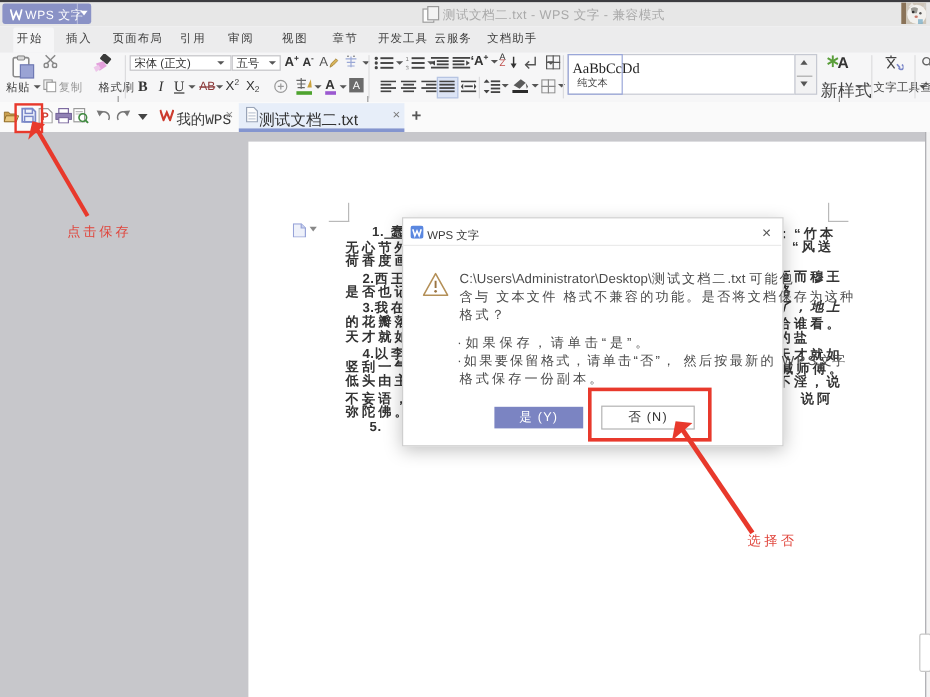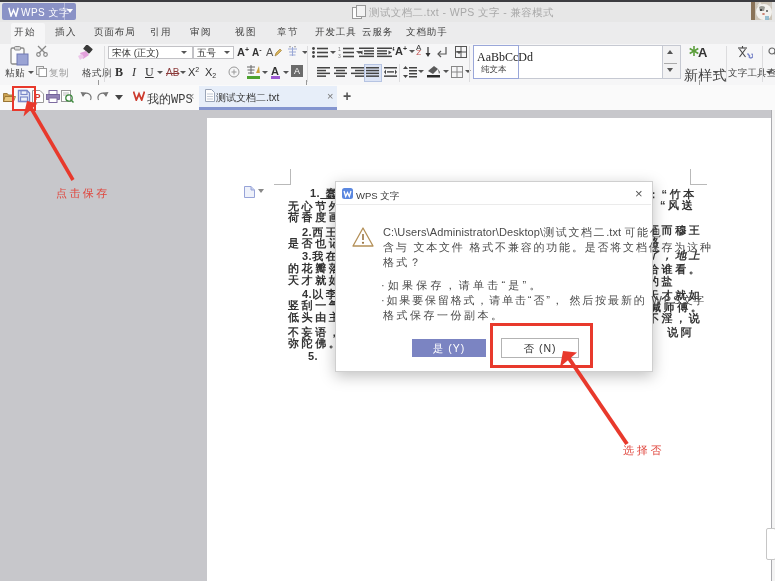--- a/index.html
+++ b/index.html
@@ -355,21 +355,21 @@
 <div class="abs" style="left:188px;top:90px;font-size:11px;color:#888;">×</div>
 
 <div class="abs" style="left:199px;top:86px;width:138px;height:21px;background:#e7eef9;"></div>
 <div class="abs" style="left:199px;top:107px;width:138px;height:3px;background:#8495cf;"></div>
 <svg class="abs" style="left:205px;top:89px" width="10" height="13" viewBox="0 0 10 13">
   <path d="M0.5 0.5 H6.5 L9.5 3.5 V12.5 H0.5 Z" fill="#fdfdfd" stroke="#9aa5b8" stroke-width="1"></path>
   <line x1="2" y1="5" x2="8" y2="5" stroke="#c2c9d6"></line>
     <line x1="2" y1="7.5" x2="8" y2="7.5" stroke="#c2c9d6"></line>
     <line x1="2" y1="10" x2="8" y2="10" stroke="#c2c9d6"></line>
 </svg>
-<div class="abs" style="left:216px;top:91px;font-size:10px;color:#333;">测试文档二.txt</div>
+<div class="abs" style="left:216px;top:91px;font-size:13px;color:#333;">测试文档二.txt</div>
 <div class="abs" style="left:327px;top:90px;font-size:11px;color:#777;">×</div>
 <div class="abs" style="left:343px;top:88px;font-size:14px;color:#555;font-weight:bold;">+</div>
 
 <div class="abs" style="left:0;top:110px;width:775px;height:471px;background:#c7c7cb;"></div>
 <div id="page" class="abs" style="left:207px;top:118px;width:564px;height:463px;background:#fff;"></div>
 
 <div class="abs" style="left:274px;top:184px;width:17px;height:1px;background:#b9b9b9;"></div>
 <div class="abs" style="left:290px;top:169px;width:1px;height:16px;background:#b9b9b9;"></div>
 <div class="abs" style="left:690px;top:184px;width:17px;height:1px;background:#b9b9b9;"></div>
 <div class="abs" style="left:690px;top:169px;width:1px;height:16px;background:#b9b9b9;"></div>

